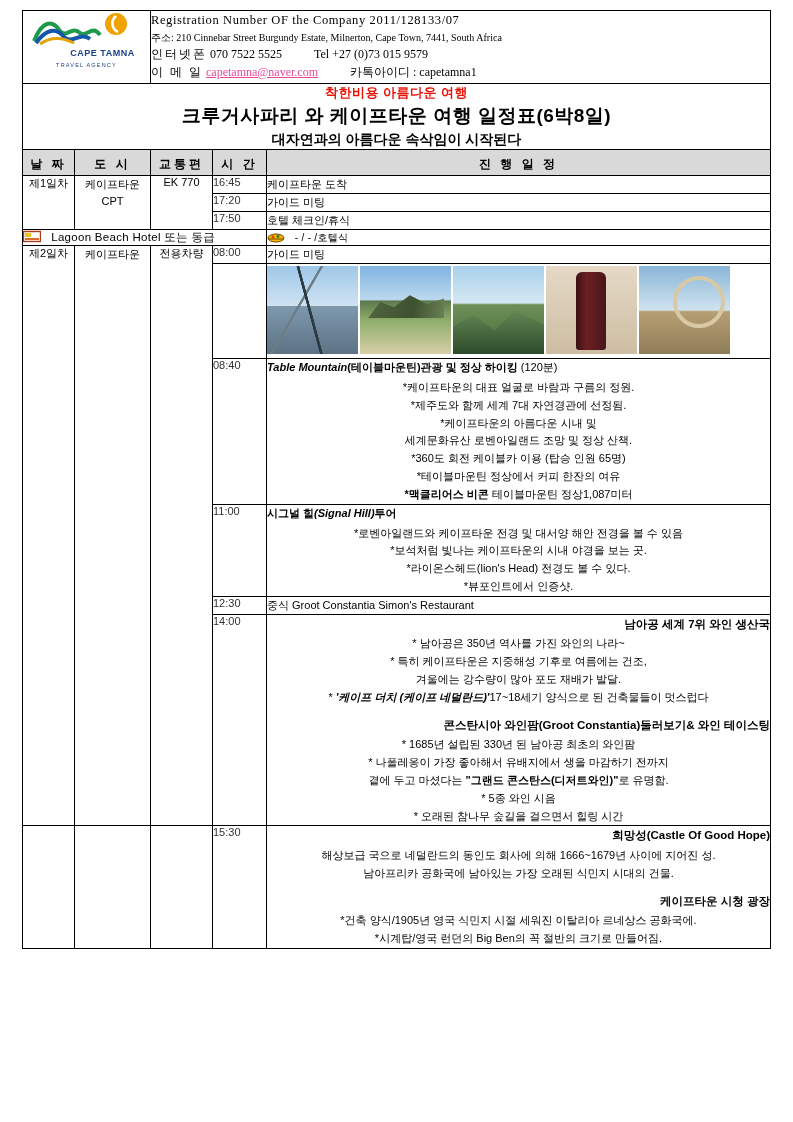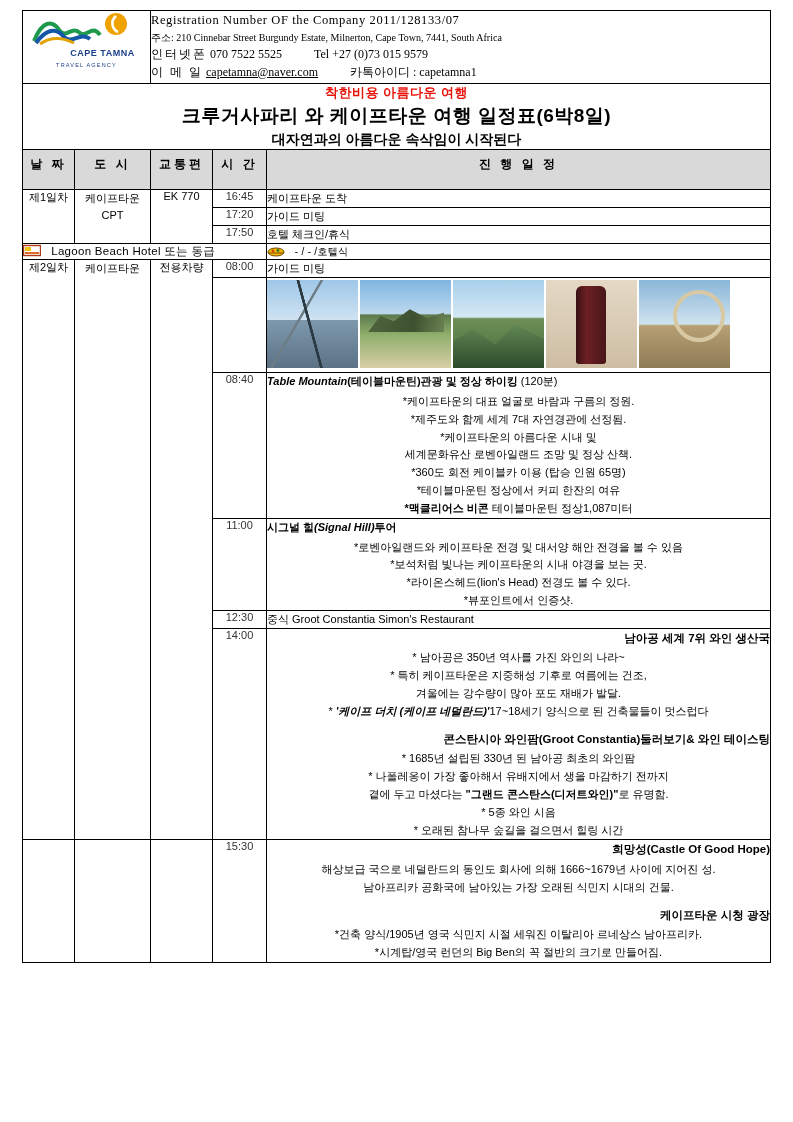--- a/index.html
+++ b/index.html
@@ -71,21 +71,21 @@
     line-height: 1.5;
   }
   .reg-line1 {
     letter-spacing: .6px;
     font-size: 12.5px;
   }
   .reg-line2 { font-size: 10px; }
   .reg-line3 span.lbl { letter-spacing: 2px; }
   .reg-line4 span.lbl { letter-spacing: 2px; }
   .mail-link {
-    color: #000000;
+    color: #ec4899;
     text-decoration: underline;
   }
   .gap { display: inline-block; width: 26px; }
 
   
   .title-cell {
     text-align: center;
     padding: 4px 0 6px 0;
   }
   .t1 {
@@ -106,29 +106,29 @@
     font-size: 14px;
     margin-top: 2px;
   }
 
   
   tr.colhead td {
     background: #d9d9d9;
     text-align: center;
     font-weight: bold;
     font-size: 12px;
-    padding: 6px 0 16px 0;
+    padding: 6px 0 2px 0;
     letter-spacing: 3px;
   }
 
   
   .c-date   { width: 52px;  text-align: center; padding-top: 7px; font-size: 11px; }
   .c-city   { width: 76px;  text-align: center; padding-top: 7px; font-size: 11px; line-height: 1.5; }
   .c-trans  { width: 62px;  text-align: center; padding-top: 7px; font-size: 11px; }
-  .c-time   { width: 54px;  text-align: center; padding: 7px 0 6px 0; font-size: 11px; color: #333; }
+  .c-time   { width: 54px;  padding: 7px 0 6px 0; font-size: 11px; color: #333; }
   .c-prog   { padding: 6px 8px 6px 8px; font-size: 11px; line-height: 1.55; }
 
   .prog-simple { padding-top: 7px; }
 
   
   .hotel-cell {
     padding: 5px 6px 5px 10px;
     font-size: 11.5px;
     vertical-align: middle;
   }
@@ -396,20 +396,20 @@
     <tr>
       <td class="c-date"></td>
       <td class="c-city"></td>
       <td class="c-trans"></td>
       <td class="c-time">15:30</td>
       <td class="c-prog cell-sec">
         <div class="hdr-line">희망성(Castle Of Good Hope)</div>
         <div class="line">해상보급 국으로 네덜란드의 동인도 회사에 의해 1666~1679년 사이에 지어진 성.</div>
         <div class="line">남아프리카 공화국에 남아있는 가장 오래된 식민지 시대의 건물.</div>
         <div class="hdr-line sp-top">케이프타운 시청 광장</div>
-        <div class="line">*건축 양식/1905년 영국 식민지 시절 세워진 이탈리아 르네상스 남아프리카.</div>
+        <div class="line">*건축 양식/1905년 영국 식민지 시절 세워진 이탈리아 르네상스 공화국에.</div>
         <div class="line">*시계탑/영국 런던의 Big Ben의 꼭 절반의 크기로 만들어짐.</div>
       </td>
     </tr>
 
   </tbody>
     </table>
 </div>
 
 </body></html>

